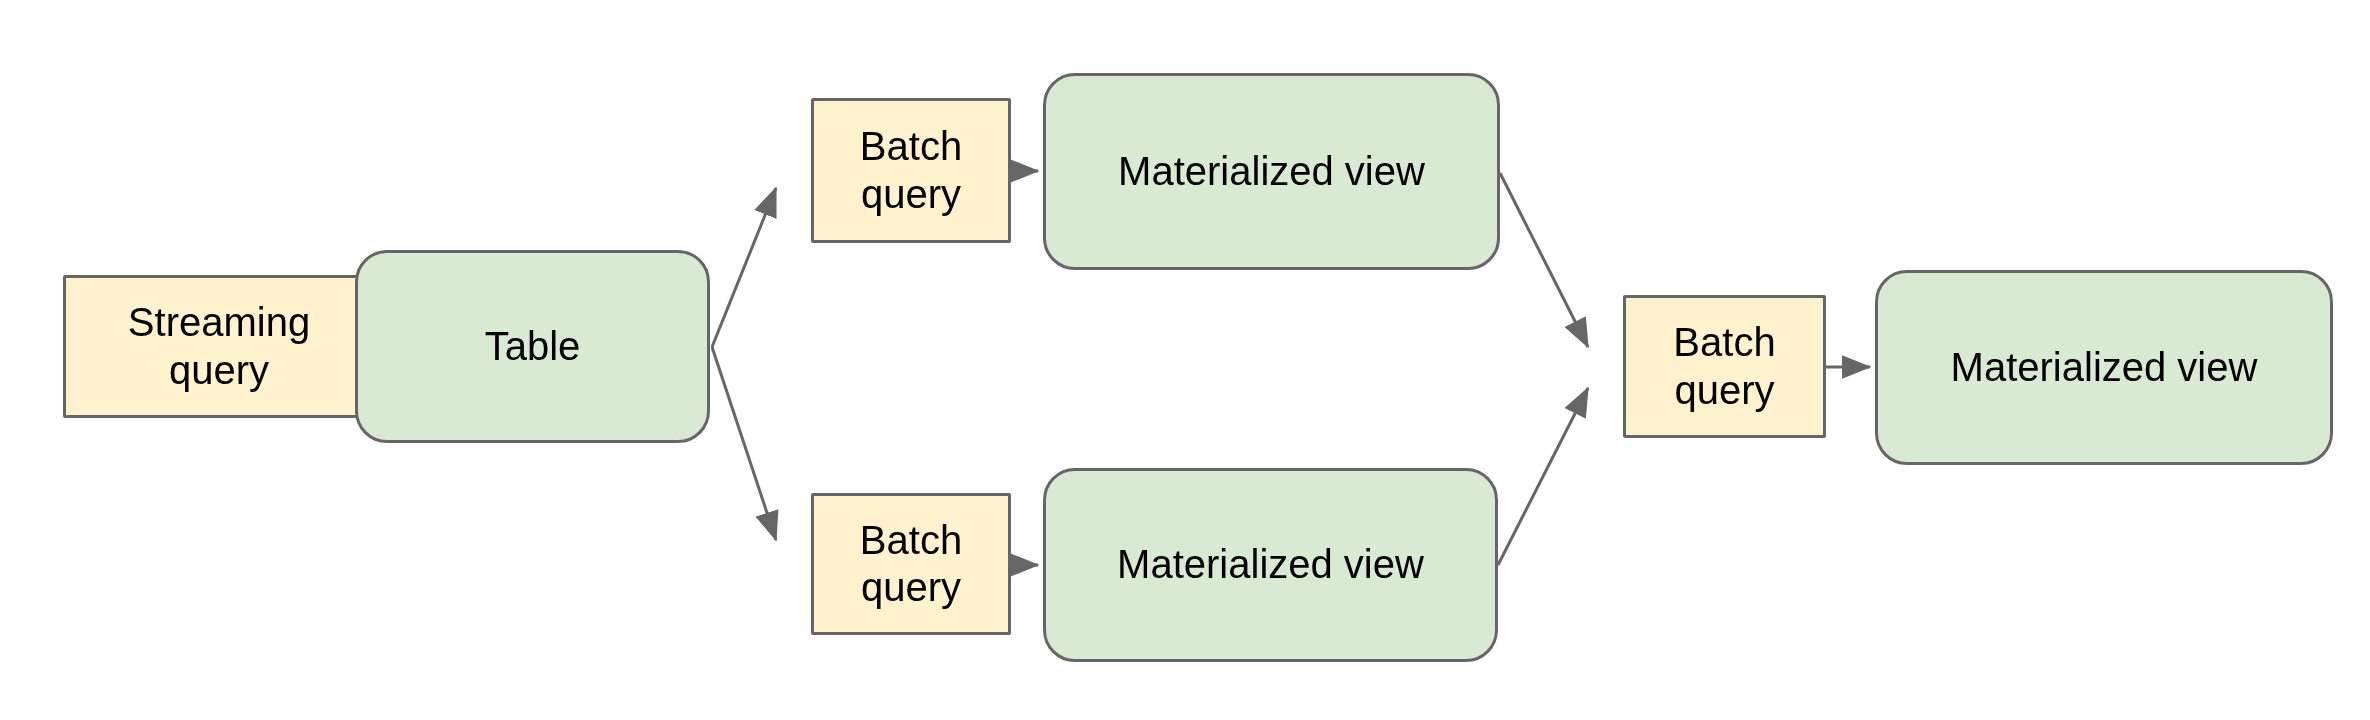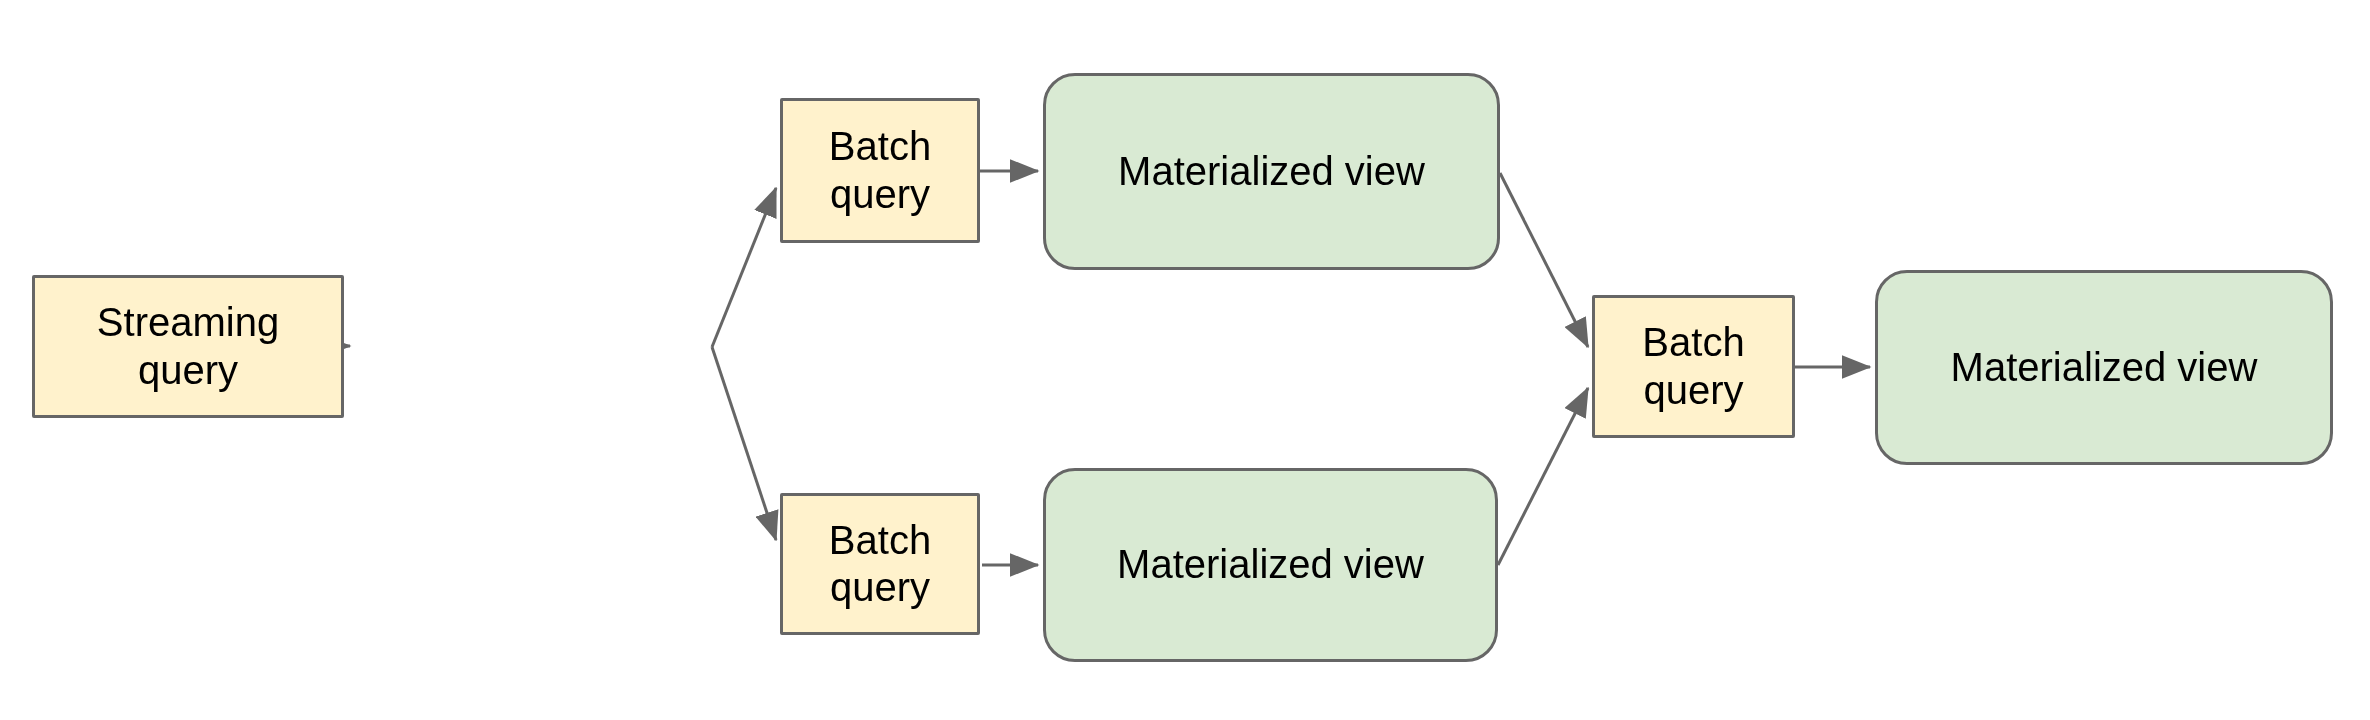--- a/index.html
+++ b/index.html
@@ -34,20 +34,21 @@
     text-align: center;
     font-size: 40px;
     line-height: 1.18;
     color: var(--text, #000000);
     border: 3px solid var(--border, #666666);
     padding: 4px 10px;
   }
   .node.query {
     background: var(--query-fill, #fff2cc);
     border-radius: 2px;
+    margin-left: 31px;
   }
   .node.view {
     background: var(--view-fill, #d9ead3);
     border-radius: 32px;
     text-align: right;
   }
   
   #n-streaming-query        { left: 32px;   top: 275px; width: 312px; height: 143px; text-align: center; }
   #n-table                  { left: 355px;  top: 250px; width: 355px; height: 193px; }
   #n-batch-query-top        { left: 780px;  top: 98px;  width: 200px; height: 145px; }
@@ -77,20 +78,23 @@
       <line x1="1500" y1="173" x2="1588" y2="347" marker-end="url(#arrowhead)"></line>
       <line x1="1498" y1="565" x2="1588" y2="388" marker-end="url(#arrowhead)"></line>
       <line x1="1795" y1="367" x2="1870" y2="367" marker-end="url(#arrowhead)"></line>
     </g>
   </svg>
 
   <div class="node query" id="n-streaming-query">
     <span>Streaming query</span>
   </div>
 
+  <div class="node view" id="n-table">
+    <span>Table</span>
+  </div>
 
   <div class="node query" id="n-batch-query-top">
     <span>Batch query</span>
   </div>
 
   <div class="node view" id="n-materialized-view-top">
     <span>Materialized view</span>
   </div>
 
   <div class="node query" id="n-batch-query-bottom">

